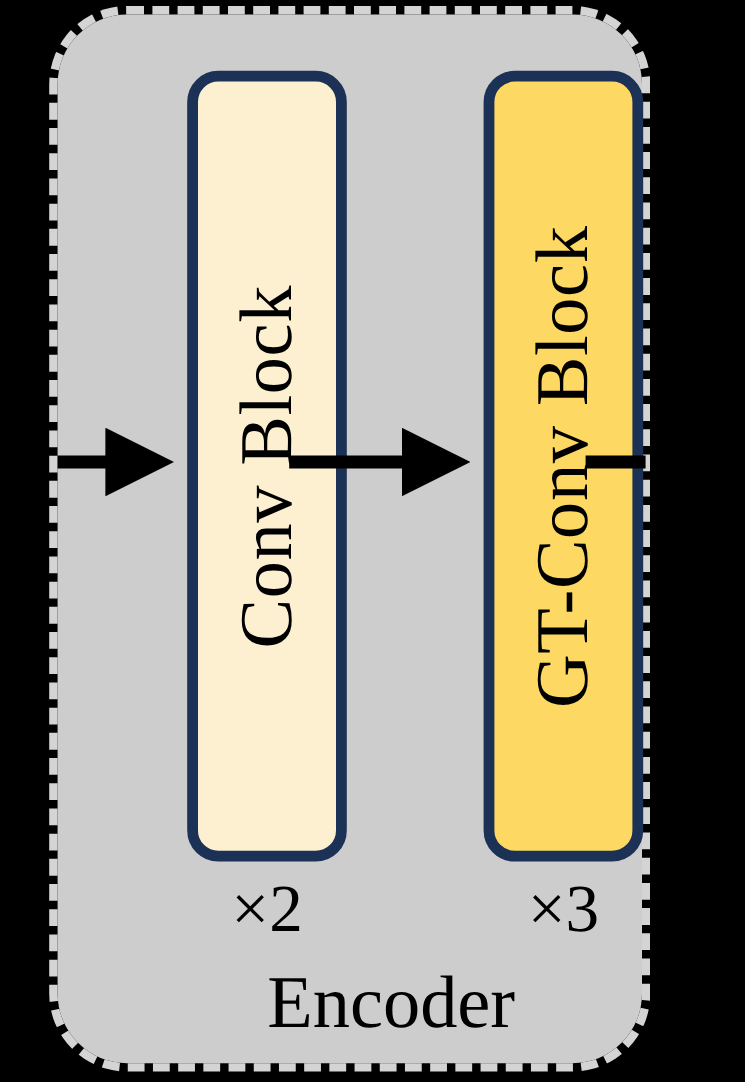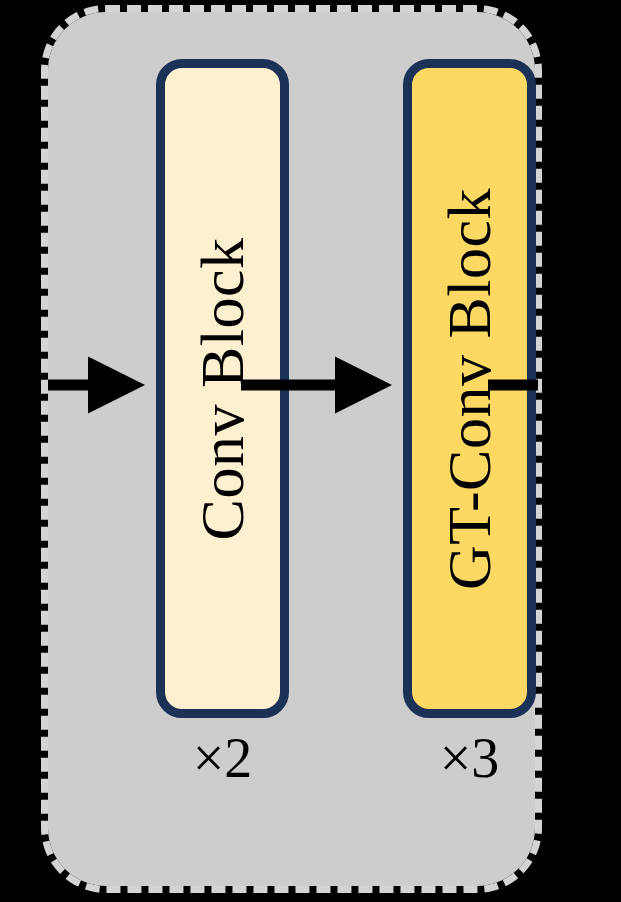--- a/index.html
+++ b/index.html
@@ -117,20 +117,21 @@
       <span class="block-label">Conv Block</span>
     </div>
 
     <div class="block block-gtconv">
       <span class="block-label">GT-Conv Block</span>
     </div>
 
     <div class="repeat-label repeat-conv">×2</div>
     <div class="repeat-label repeat-gtconv">×3</div>
 
+    <div class="encoder-caption">Encoder</div>
   </div>
 
   <svg class="arrow-svg" viewBox="0 0 621 902">
     <defs>
       <marker id="arrowhead" markerWidth="5.2" markerHeight="5.2" refX="1.2" refY="2.6" orient="auto" markerUnits="strokeWidth">
         <path d="M0,0 L5.2,2.6 L0,5.2 z" fill="#000000"></path>
       </marker>
     </defs>
 
     <line x1="48" y1="385" x2="101" y2="385" stroke="#000000" stroke-width="11" marker-end="url(#arrowhead)"></line>

